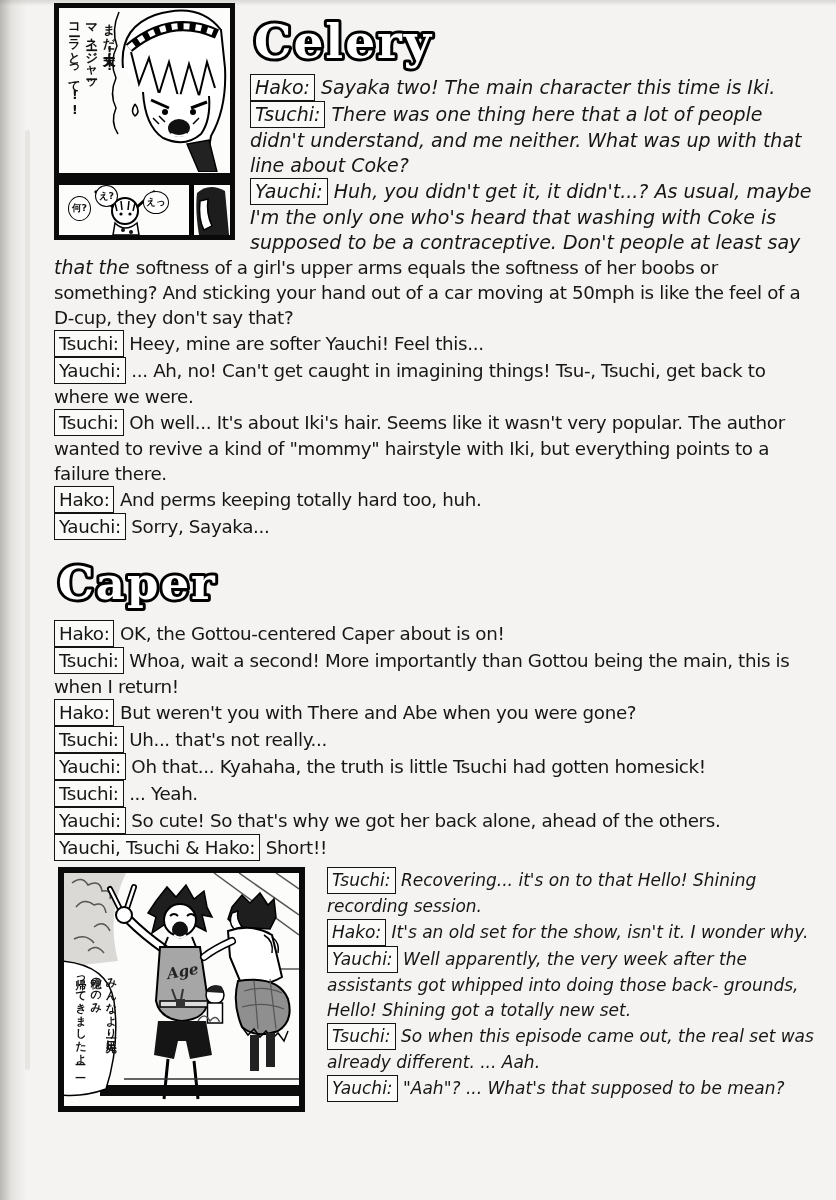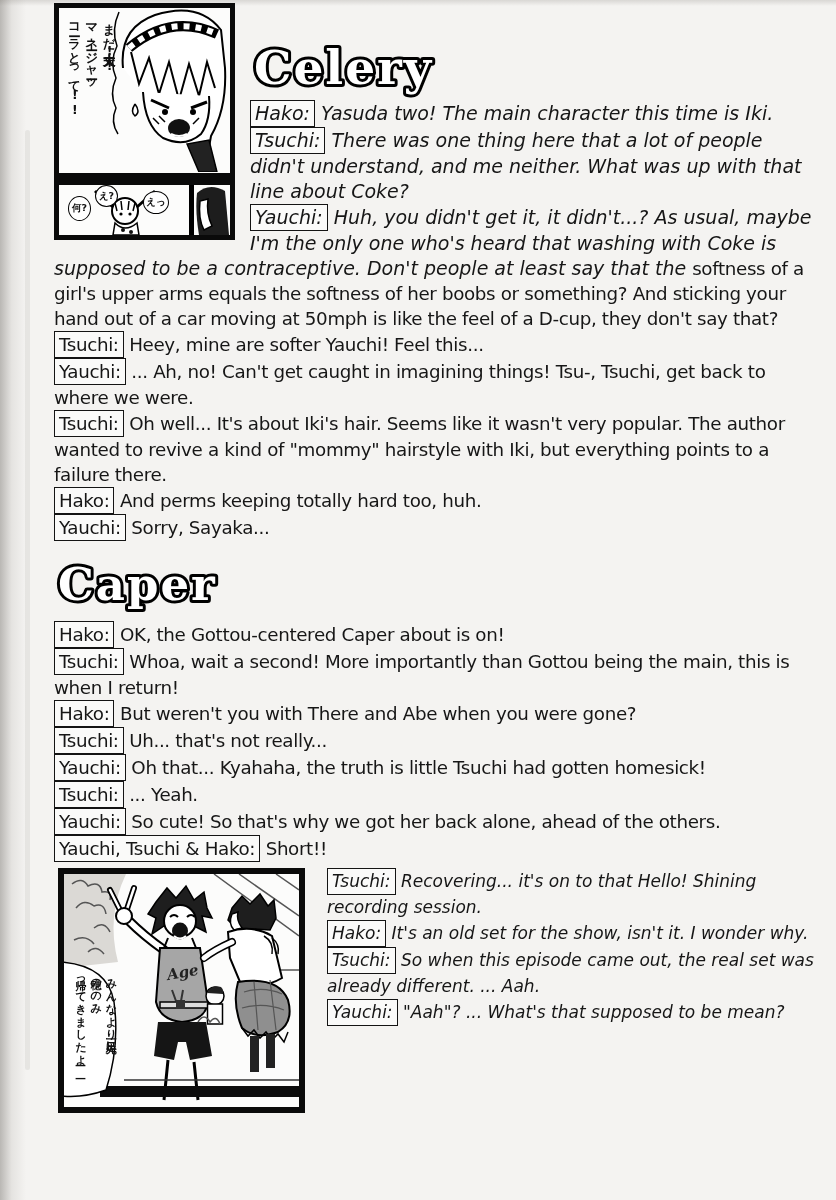--- a/index.html
+++ b/index.html
@@ -10,21 +10,21 @@
   .edge-top{position:absolute;top:0;left:0;right:0;height:6px;
     background:linear-gradient(rgba(120,116,110,.22),rgba(244,243,241,0));pointer-events:none;}
   .streak{position:absolute;left:25px;top:130px;width:5px;height:940px;background:rgba(110,105,100,.10);border-radius:3px;pointer-events:none;}
 
   .sec{padding:0 24px 0 54px;}
   .dlg{margin:0;font-size:19px;line-height:25px;}
   .tag{display:inline-block;border:1.6px solid #141414;padding:2px 4px;margin-right:0;line-height:21px;background:rgba(255,255,255,.55);}
   .ital{font-style:italic;}
   .upr{font-style:normal;font-size:18.3px;letter-spacing:-0.35px;}
 
-  .title-wrap1{padding-top:34px;height:66px;}
+  .title-wrap1{padding-top:8px;height:66px;}
   .title-wrap2{clear:both;padding:12px 0 8px 0;height:60px;}
   .bubble-text{font-family:"DejaVu Serif",serif;font-weight:bold;fill:#fff;stroke:#000;stroke-width:6;paint-order:stroke;stroke-linejoin:round;letter-spacing:2px;}
 
   
   .panel-top{float:left;width:181px;height:237px;margin:3px 15px 10px 0;border:5px solid #0a0a0a;
     box-sizing:border-box;background:#fcfcfb;position:relative;}
   .panel-divider{position:absolute;left:0;top:165px;width:100%;height:12px;background:#0a0a0a;}
   .art-abs{position:absolute;left:0;}
   .vt{writing-mode:vertical-rl;text-orientation:upright;position:absolute;font-weight:bold;color:#111;}
   .vt-top{left:5px;top:7px;height:152px;font-size:12.5px;line-height:1.15;}
@@ -105,21 +105,21 @@
     </div>
 
     <div class="title-wrap1">
       <svg width="300" height="64" viewBox="0 0 300 64">
         <text x="4" y="50" font-size="47" class="bubble-text">Celery</text>
       </svg>
     </div>
 
     <p class="dlg ital">
       <span class="tag">Hako:</span>
-      <span>Yasuda two! The main character this time is Iki.</span>
+      <span>Sayaka two! The main character this time is Iki.</span>
     </p>
     <p class="dlg ital">
       <span class="tag">Tsuchi:</span>
       <span>There was one thing here that a lot of people didn't understand, and me neither. What was up with that line about Coke?</span>
     </p>
     <p class="dlg">
       <span class="tag ital">Yauchi:</span>
       <span class="ital">Huh, you didn't get it, it didn't...? As usual, maybe I'm the only one who's heard that washing with Coke is supposed to be a contraceptive. Don't people at least say that the</span>
       <span class="upr">softness of a girl's upper arms equals the softness of her boobs or something? And sticking your hand out of a car moving at 50mph is like the feel of a D-cup, they don't say that?</span>
     </p>
@@ -247,20 +247,24 @@
     <div class="sec3-text">
       <p class="dlg">
         <span class="tag">Tsuchi:</span>
         <span>Recovering... it's on to that Hello! Shining recording session.</span>
       </p>
       <p class="dlg">
         <span class="tag">Hako:</span>
         <span>It's an old set for the show, isn't it. I wonder why.</span>
       </p>
       <p class="dlg">
+        <span class="tag">Yauchi:</span>
+        <span>Well apparently, the very week after the assistants got whipped into doing those back- grounds, Hello! Shining got a totally new set.</span>
+      </p>
+      <p class="dlg">
         <span class="tag">Tsuchi:</span>
         <span>So when this episode came out, the real set was already different. ... Aah.</span>
       </p>
       <p class="dlg">
         <span class="tag">Yauchi:</span>
         <span>"Aah"? ... What's that supposed to be mean?</span>
       </p>
     </div>
   </div>
 </div>

